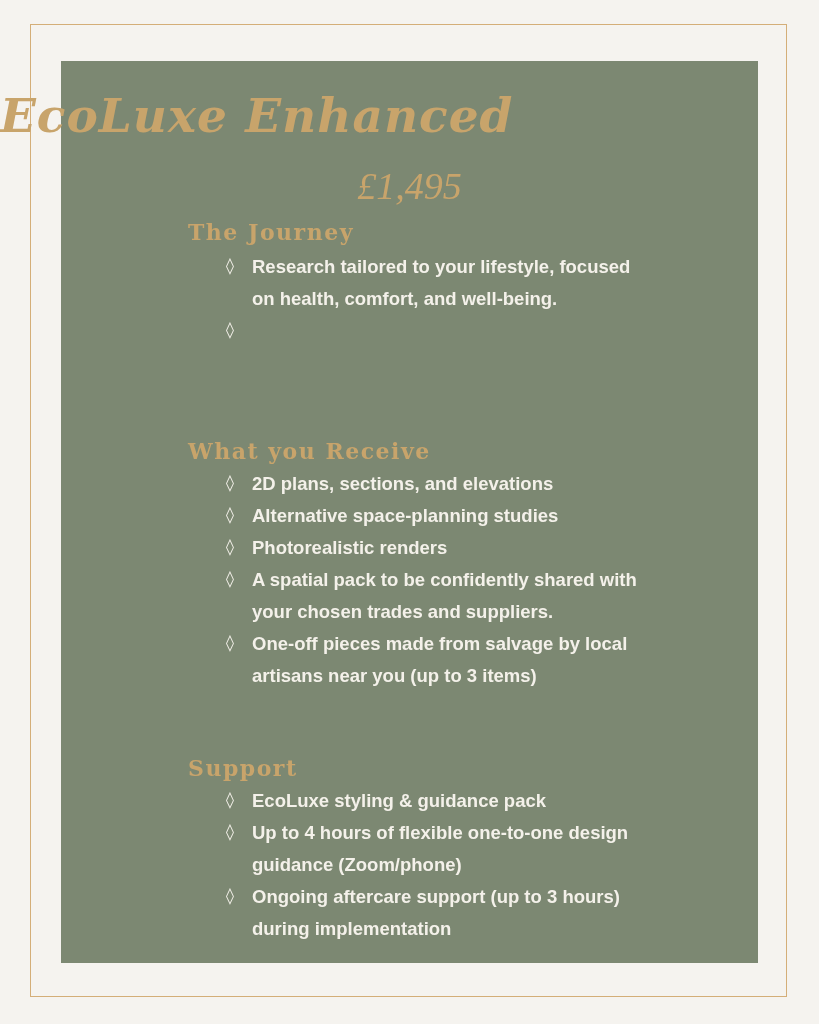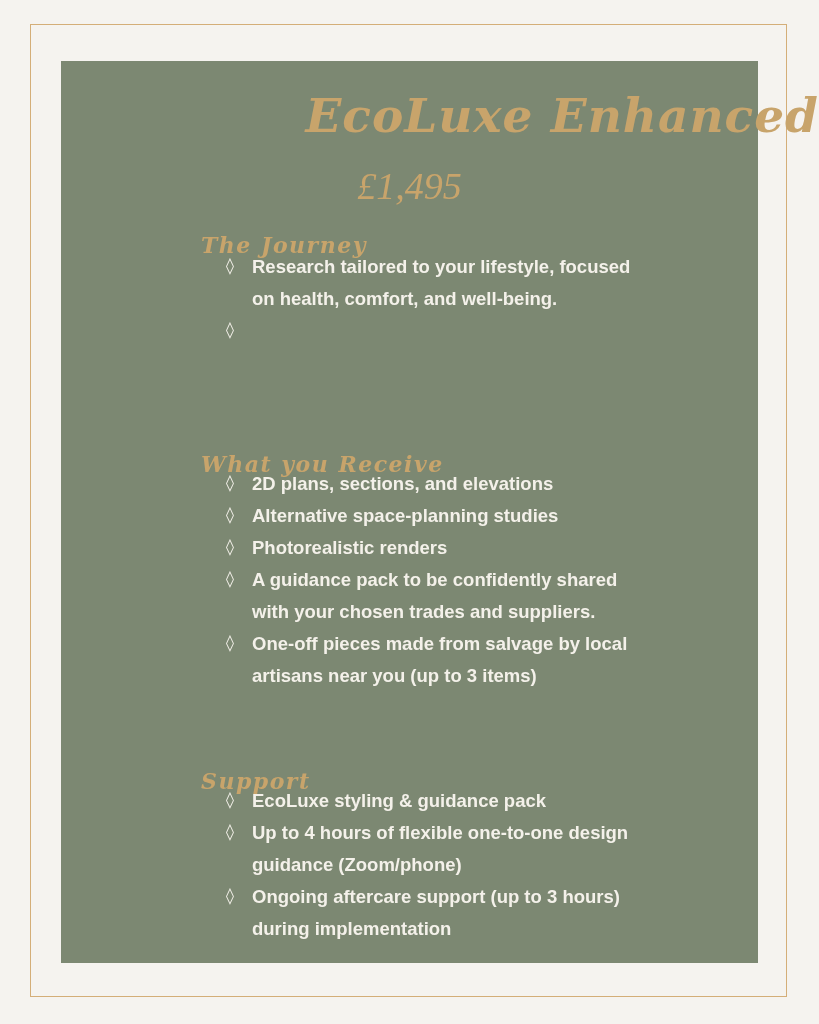--- a/index.html
+++ b/index.html
@@ -19,21 +19,21 @@
   }
   .panel {
     position: absolute;
     left: 61px; top: 61px;
     width: 697px; height: 902px;
     background: #7c8872;
   }
   .title {
     position: absolute;
     left: 0; right: 0; top: 92px;
-    text-align: right;
+    text-align: left;
     font-family: "DejaVu Serif", serif;
     font-style: italic;
     font-weight: bold;
     font-size: 47px;
     letter-spacing: 1px;
     color: #c8a46b;
     margin: 0;
     line-height: 1;
   }
   .price {
@@ -43,27 +43,26 @@
     font-family: "Liberation Serif", serif;
     font-style: italic;
     font-size: 38px;
     color: #c8a46b;
     line-height: 1;
   }
   .section-heading {
     position: absolute;
     left: 185px;
     font-family: "DejaVu Serif", serif;
-    font-style: italic;
     font-weight: bold;
     font-size: 22px;
     letter-spacing: 1.5px;
     color: #c8a46b;
     line-height: 1;
-    margin: 16px;
+    margin: 3px;
   }
   ul.items {
     position: absolute;
     left: 224px;
     width: 420px;
     margin: 0; padding: 0;
     list-style: none;
   }
   ul.items li {
     position: relative;
@@ -113,21 +112,21 @@
   <li>
     <span class="bullet">◊</span>
     <span>Alternative space-planning studies</span>
   </li>
   <li>
     <span class="bullet">◊</span>
     <span>Photorealistic renders</span>
   </li>
   <li>
     <span class="bullet">◊</span>
-    <span>A guidance pack to be confidently shared with your chosen trades and suppliers.</span>
+    <span>A spatial pack to be confidently shared with your chosen trades and suppliers.</span>
   </li>
   <li>
     <span class="bullet">◊</span>
     <span>One-off pieces made from salvage by local artisans near you (up to 3 items)</span>
   </li>
 </ul>
 
 <h2 class="section-heading" style="top:754px;">Support</h2>
 <ul class="items" style="top:785px;">
   <li>

